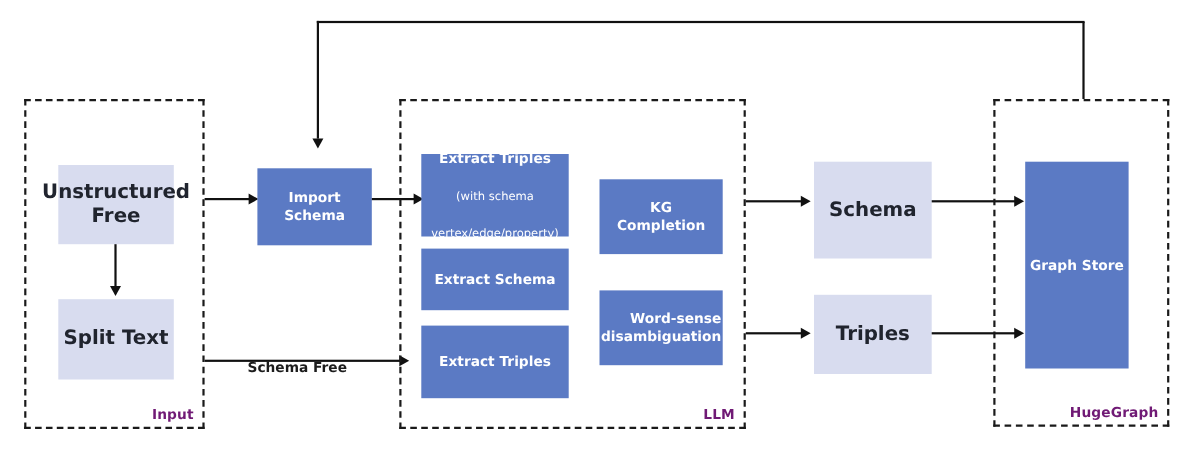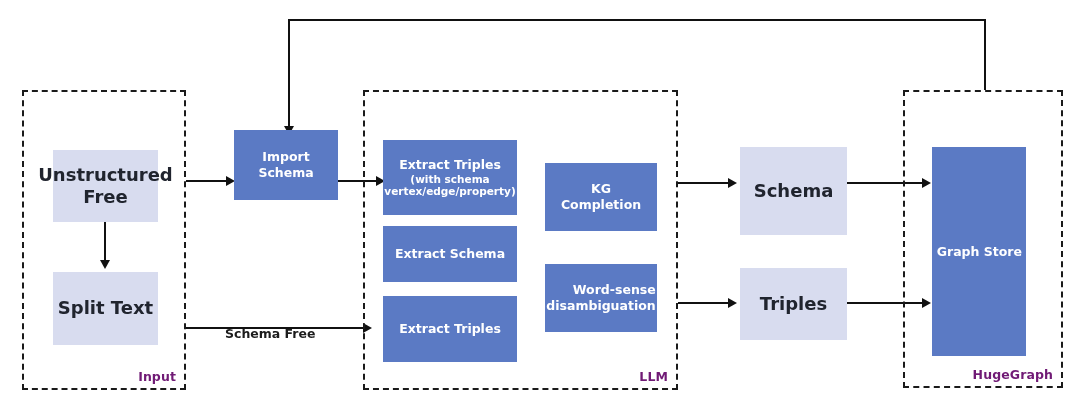--- a/index.html
+++ b/index.html
@@ -54,22 +54,23 @@
   }
   .node-light {
     background: #d8dcef;
     color: #20242e;
     font-size: 18px;
     font-weight: bold;
   }
   .node .sub {
     display: block;
     font-size: 10.5px;
-    font-weight: bold;
+    font-weight: normal;
     line-height: 1.18;
+    margin-top: 21px;
   }
   .node .ttl {
     display: block;
   }
   
   .edge {
     position: absolute;
     background: #111111;
   }
   .edge-h { height: 2px; }
@@ -121,21 +122,21 @@
   <div class="edge edge-v" style="left:104px; top:222px; height:40px;"></div>
   <div class="arrowhead arrow-down" style="left:100px; top:260px;"></div>
 
   <div class="node node-light" style="left:53px; top:272px; width:105px; height:73px;">
     <span>Split Text</span>
   </div>
 
   <div class="edge edge-h" style="left:186px; top:180px; width:42px;"></div>
   <div class="arrowhead arrow-right" style="left:226px; top:176px;"></div>
 
-  <div class="node node-dark" style="left:234px; top:130px; width:104px; height:70px;">
+  <div class="node node-dark" style="left:234px; top:153px; width:104px; height:70px;">
     <span>Import Schema</span>
   </div>
 
   <div class="edge edge-h" style="left:338px; top:180px; width:42px;"></div>
   <div class="arrowhead arrow-right" style="left:376px; top:176px;"></div>
 
   <span class="edge-label" style="left:225px; top:305px;margin-top:21px;">Schema Free</span>
   <div class="edge edge-h" style="left:186px; top:327px; width:182px;"></div>
   <div class="arrowhead arrow-right" style="left:363px; top:323px;"></div>
 
@@ -190,17 +191,17 @@
     <span>Triples</span>
   </div>
 
   <div class="edge edge-h" style="left:847px; top:302px; width:78px;"></div>
   <div class="arrowhead arrow-right" style="left:922px; top:298px;"></div>
 
   <div class="group" style="left:903px; top:90px; width:160px; height:298px;">
     <span class="group-label">HugeGraph</span>
   </div>
 
-  <div class="node node-dark" style="left:932px; top:147px; width:94px; height:209px;justify-content:flex-end;">
+  <div class="node node-dark" style="left:932px; top:147px; width:94px; height:188px;">
     <span>Graph Store</span>
   </div>
 
 </div>
 
 </body></html>

